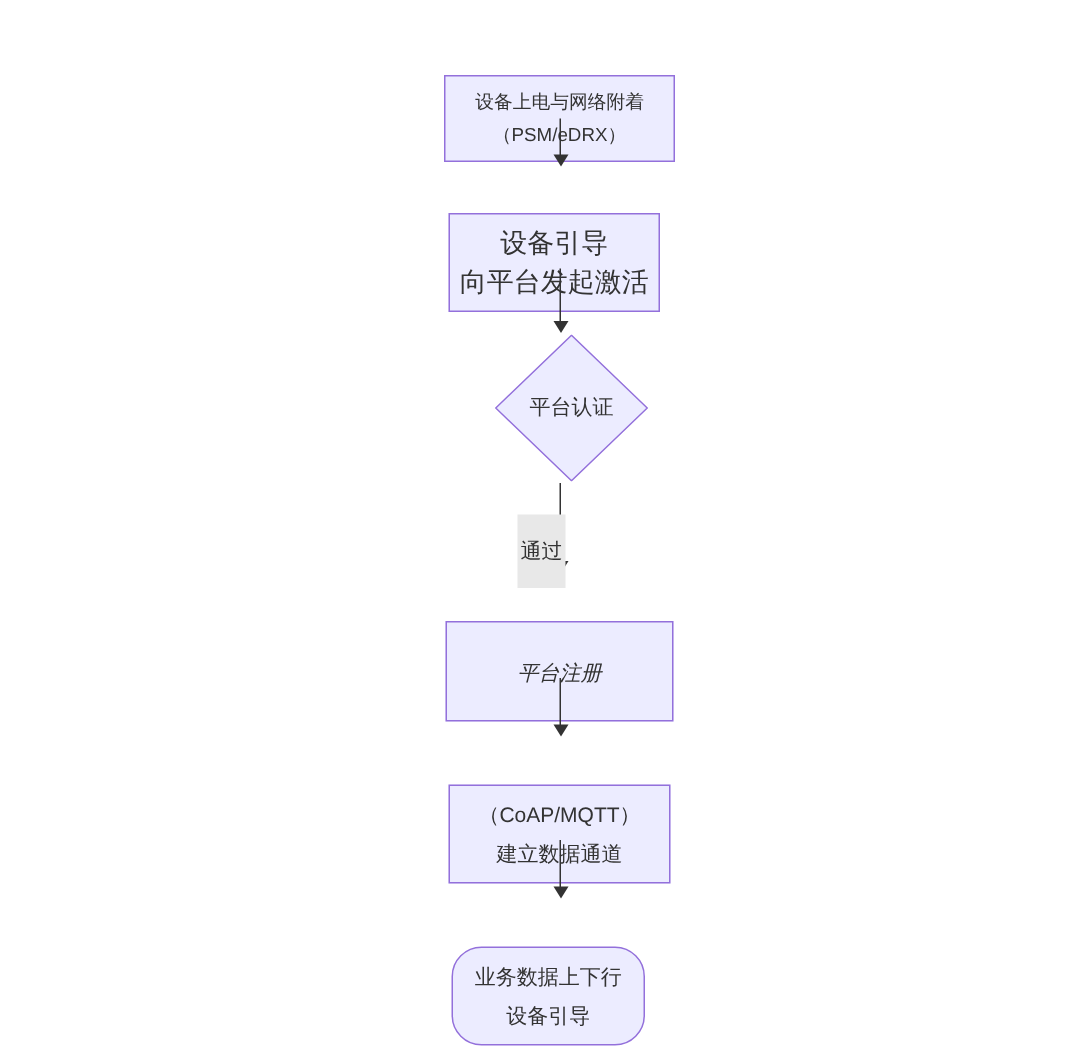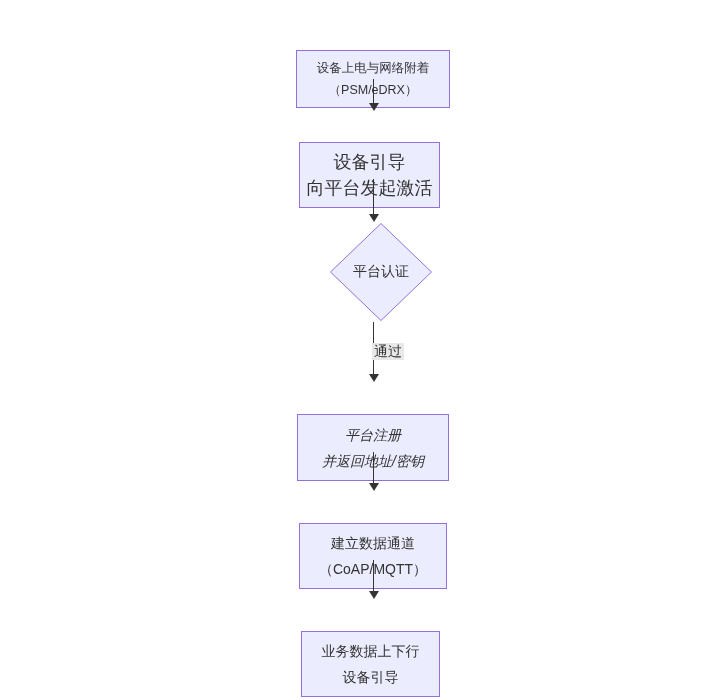--- a/index.html
+++ b/index.html
@@ -27,21 +27,21 @@
     align-items: center;
     justify-content: center;
     text-align: center;
     margin-top: 30px;
   }
   .node .node-line { white-space: nowrap; }
   .n1 { left: 296px; top: 20px;  width: 154px; height: 58px; font-size: 12.5px; line-height: 22px; }
   .n2 { left: 299px; top: 112px; width: 141px; height: 66px; font-size: 18px;   line-height: 26px; }
   .n4 { left: 297px; top: 384px; width: 152px; height: 67px; font-size: 14px;   line-height: 26px; font-style: italic; }
   .n5 { left: 299px; top: 493px; width: 148px; height: 66px; font-size: 14px;   line-height: 26px; }
-  .n6 { left: 301px; top: 601px; width: 139px; height: 66px; font-size: 14px;   line-height: 26px; }
+  .n6 { left: 301px; top: 601px; width: 129px; height: 66px; font-size: 14px;   line-height: 26px; border-radius: 20px; }
   
   .diamond-wrap {
     position: absolute;
     left: 330px; top: 223px;
     width: 102px; height: 98px;
   }
   .diamond-wrap svg { display: block; width: 102px; height: 98px; }
   .diamond-wrap polygon {
     fill: var(--node-fill, #ECECFF);
     stroke: var(--node-border, #9370DB);
@@ -75,27 +75,27 @@
     bottom: 0; left: 0;
     margin-left: 0.5px;
     width: 0; height: 0;
     border-left: 5px solid transparent;
     border-right: 5px solid transparent;
     border-top: 8px solid var(--arrow, #333333);
   }
   
   .edge-label {
     position: absolute;
-    left: 388px; top: 343px;
+    left: 361px; top: 343px;
     transform: translateX(-50%);
     background: var(--edge-label-bg, #e8e8e8);
     color: var(--text, #333333);
     font-size: 14px;
     line-height: 17px;
-    padding: 0 2px;
+    padding: 16px 2px;
     z-index: 2;
     white-space: nowrap;
   }
 </style>
 </head>
 <body>
 
 <div class="canvas">
 
   <div class="node n1">
@@ -126,31 +126,30 @@
   </div>
 
   <div class="edge e3">
     <div class="shaft"></div>
     <div class="head"></div>
   </div>
   <div class="edge-label">通过</div>
 
   <div class="node n4">
     <div class="node-line">平台注册</div>
-    <div class="node-line">并返回地址/密钥</div>
   </div>
 
   <div class="edge e4">
     <div class="shaft"></div>
     <div class="head"></div>
   </div>
 
   <div class="node n5">
+    <div class="node-line">（CoAP/MQTT）</div>
     <div class="node-line">建立数据通道</div>
-    <div class="node-line">（CoAP/MQTT）</div>
   </div>
 
   <div class="edge e5">
     <div class="shaft"></div>
     <div class="head"></div>
   </div>
 
   <div class="node n6">
     <div class="node-line">业务数据上下行</div>
     <div class="node-line">设备引导</div>

